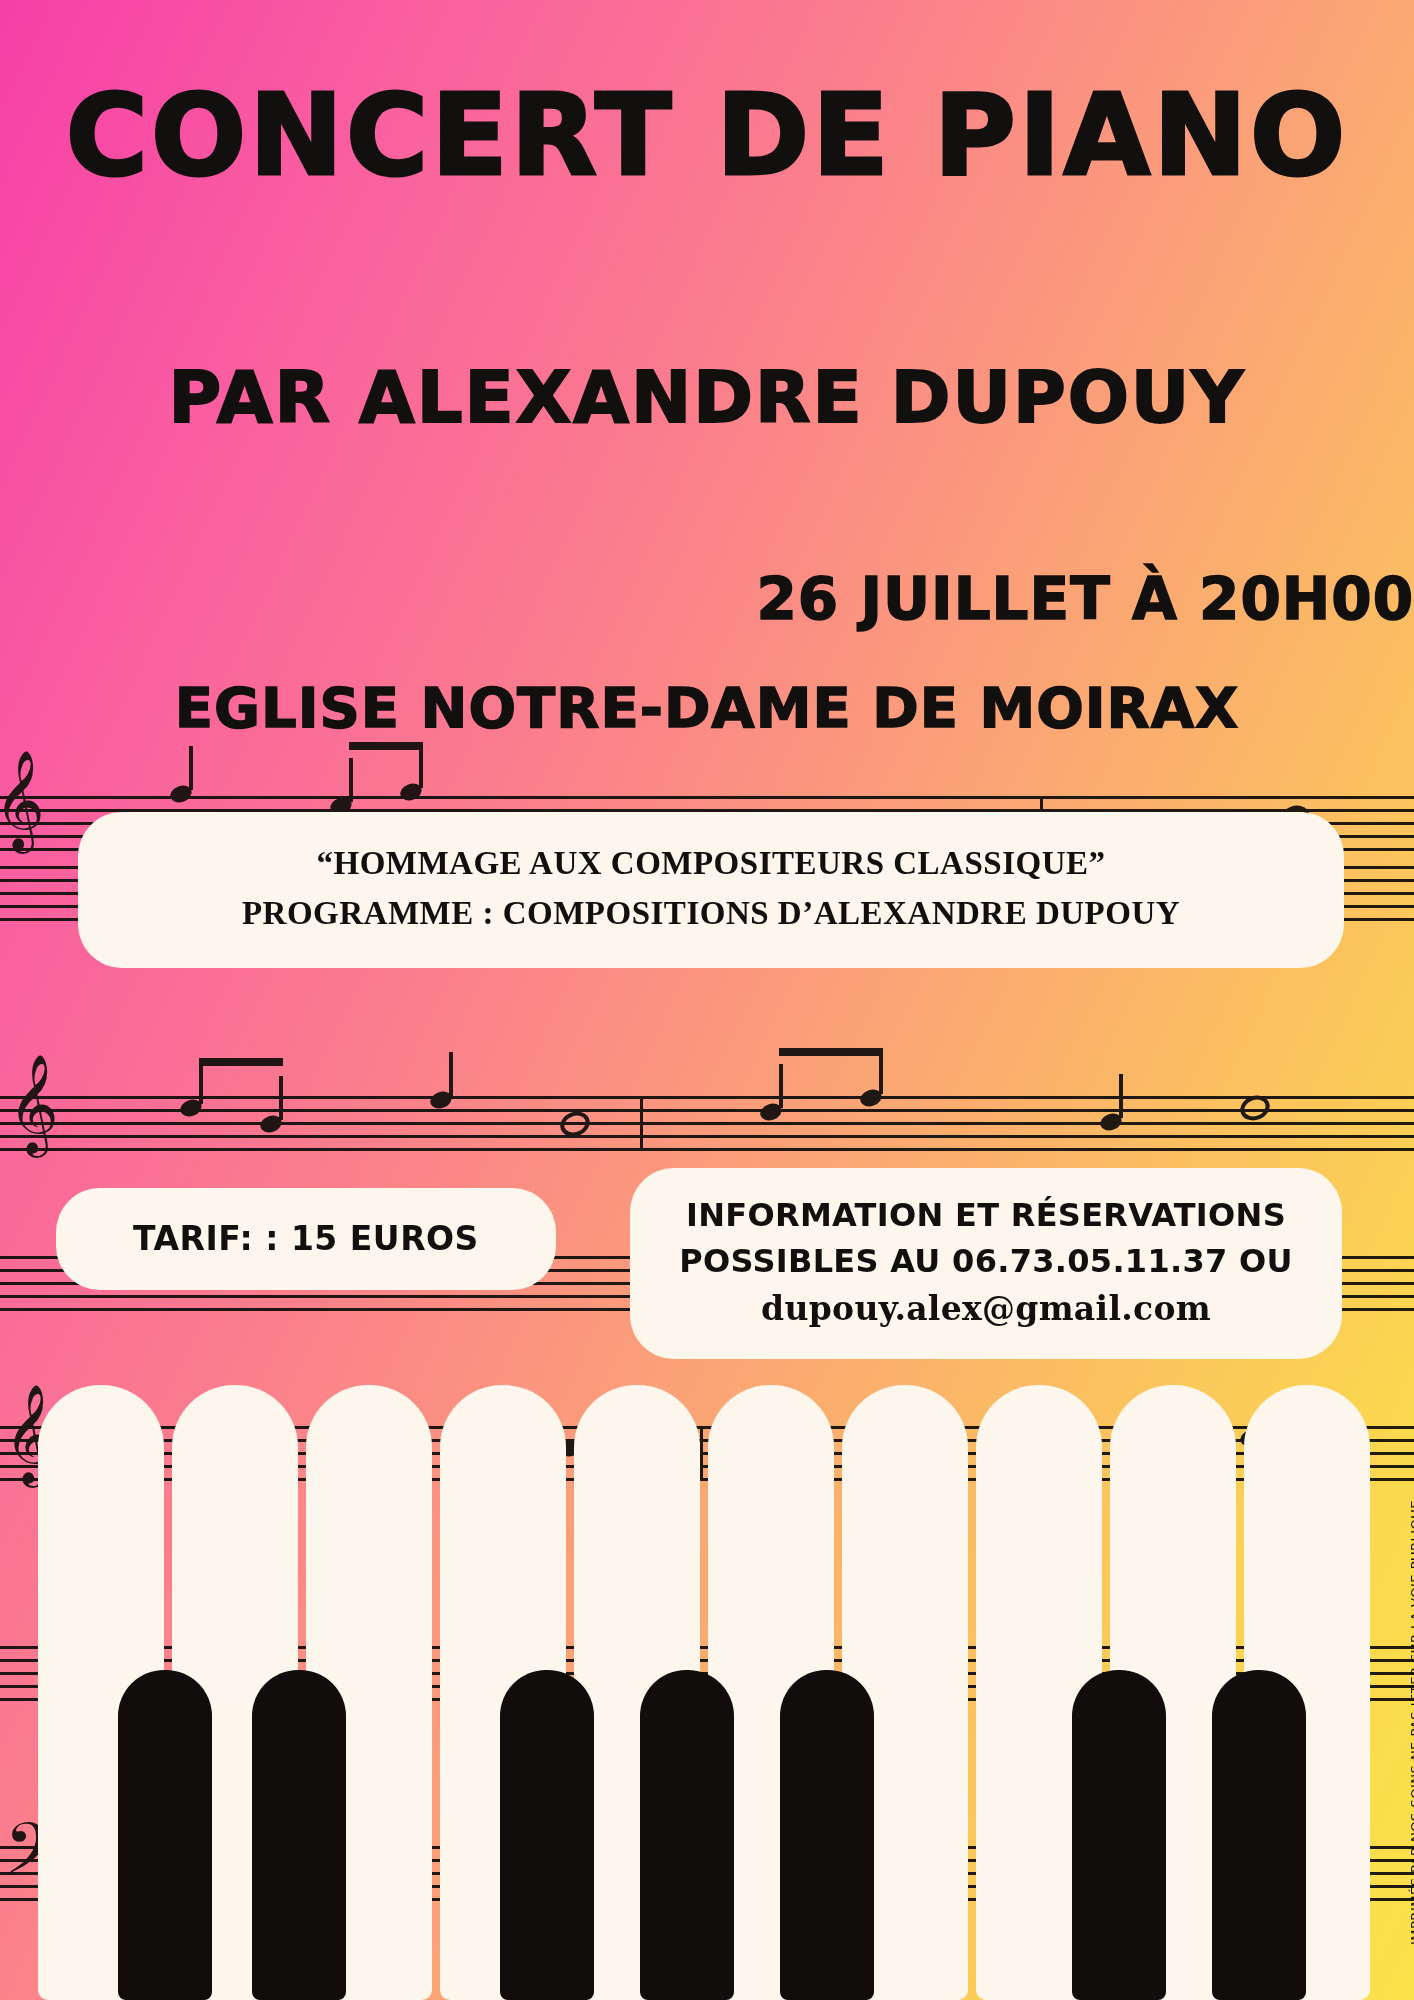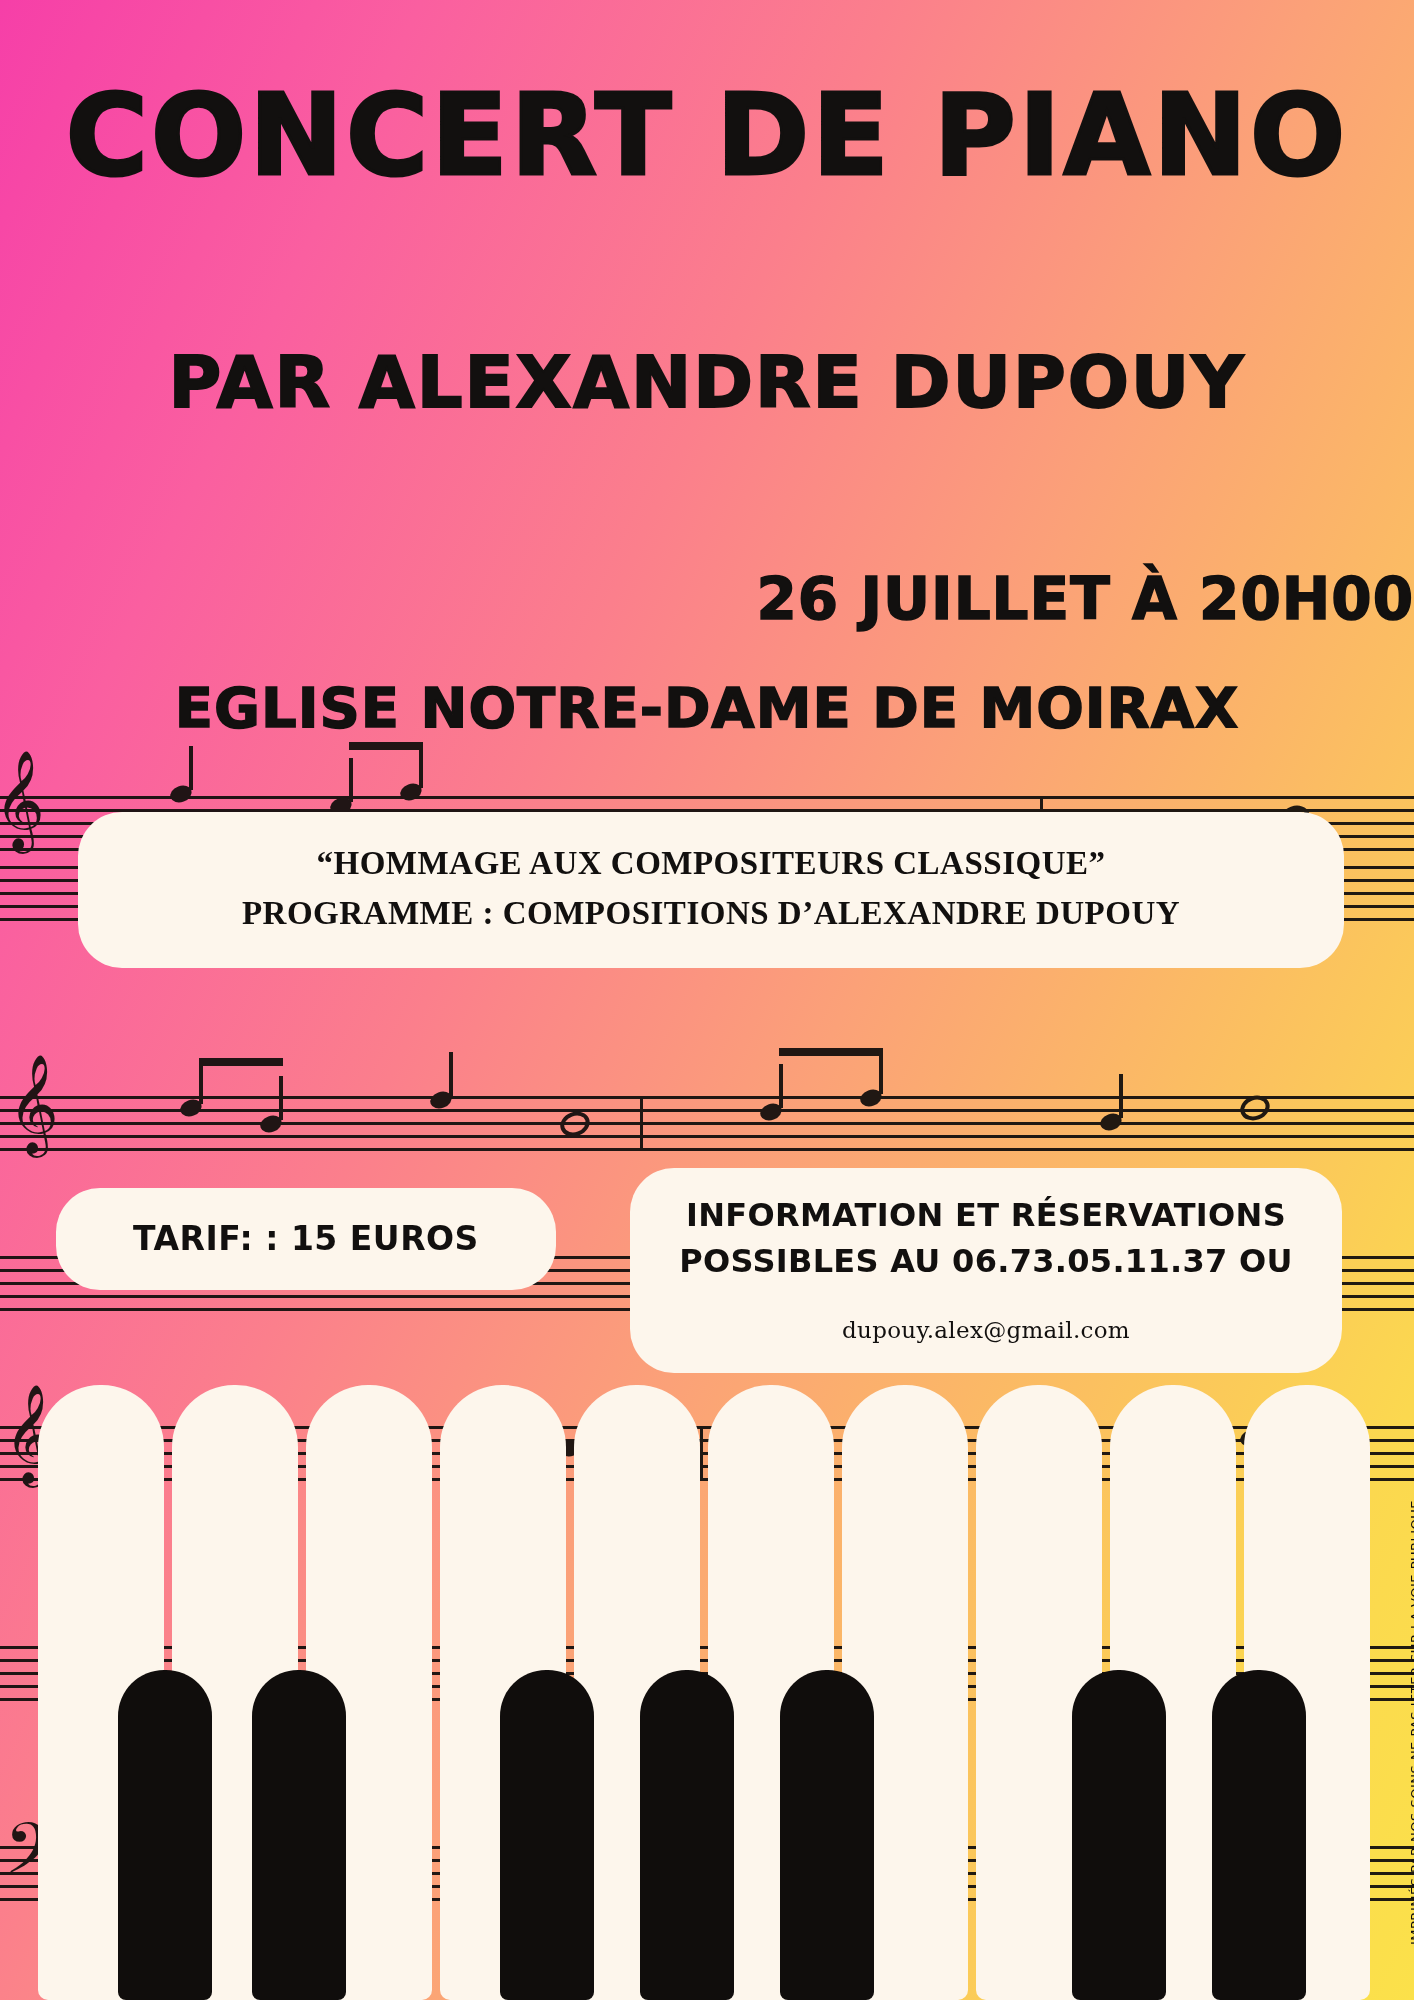--- a/index.html
+++ b/index.html
@@ -88,21 +88,21 @@
     text-transform: uppercase;
     font-family: "DejaVu Sans", sans-serif;
   }
   #title {
     top: 70px;
     font-size: 112px;
     letter-spacing: 3px;
     -webkit-text-stroke: 3px #12100f;
   }
   #subtitle {
-    top: 340px;
+    top: 355px;
     font-size: 72px;
     letter-spacing: 2px;
     -webkit-text-stroke: 2px #12100f;
   }
   #datetime {
     top: 565px;
     font-size: 58px;
     text-align: right;
     -webkit-text-stroke: 1.5px #12100f;
   }
@@ -151,24 +151,23 @@
     width: 712px;
     padding: 24px 26px 26px;
     box-sizing: border-box;
     text-align: center;
     font-size: 32px;
     line-height: 1.45;
     letter-spacing: 0.3px;
   }
   #contact-card .email {
     text-transform: none;
-    font-weight: 400;
-    font-size: 23px;
+    font-weight: 700;
+    font-size: 33px;
     font-family: "DejaVu Serif", serif;
-    margin-top: 29px;
   }
 
   
   #piano {
     position: absolute;
     left: 0;
     top: 1385px;
     width: 1414px;
     height: 615px;
   }

